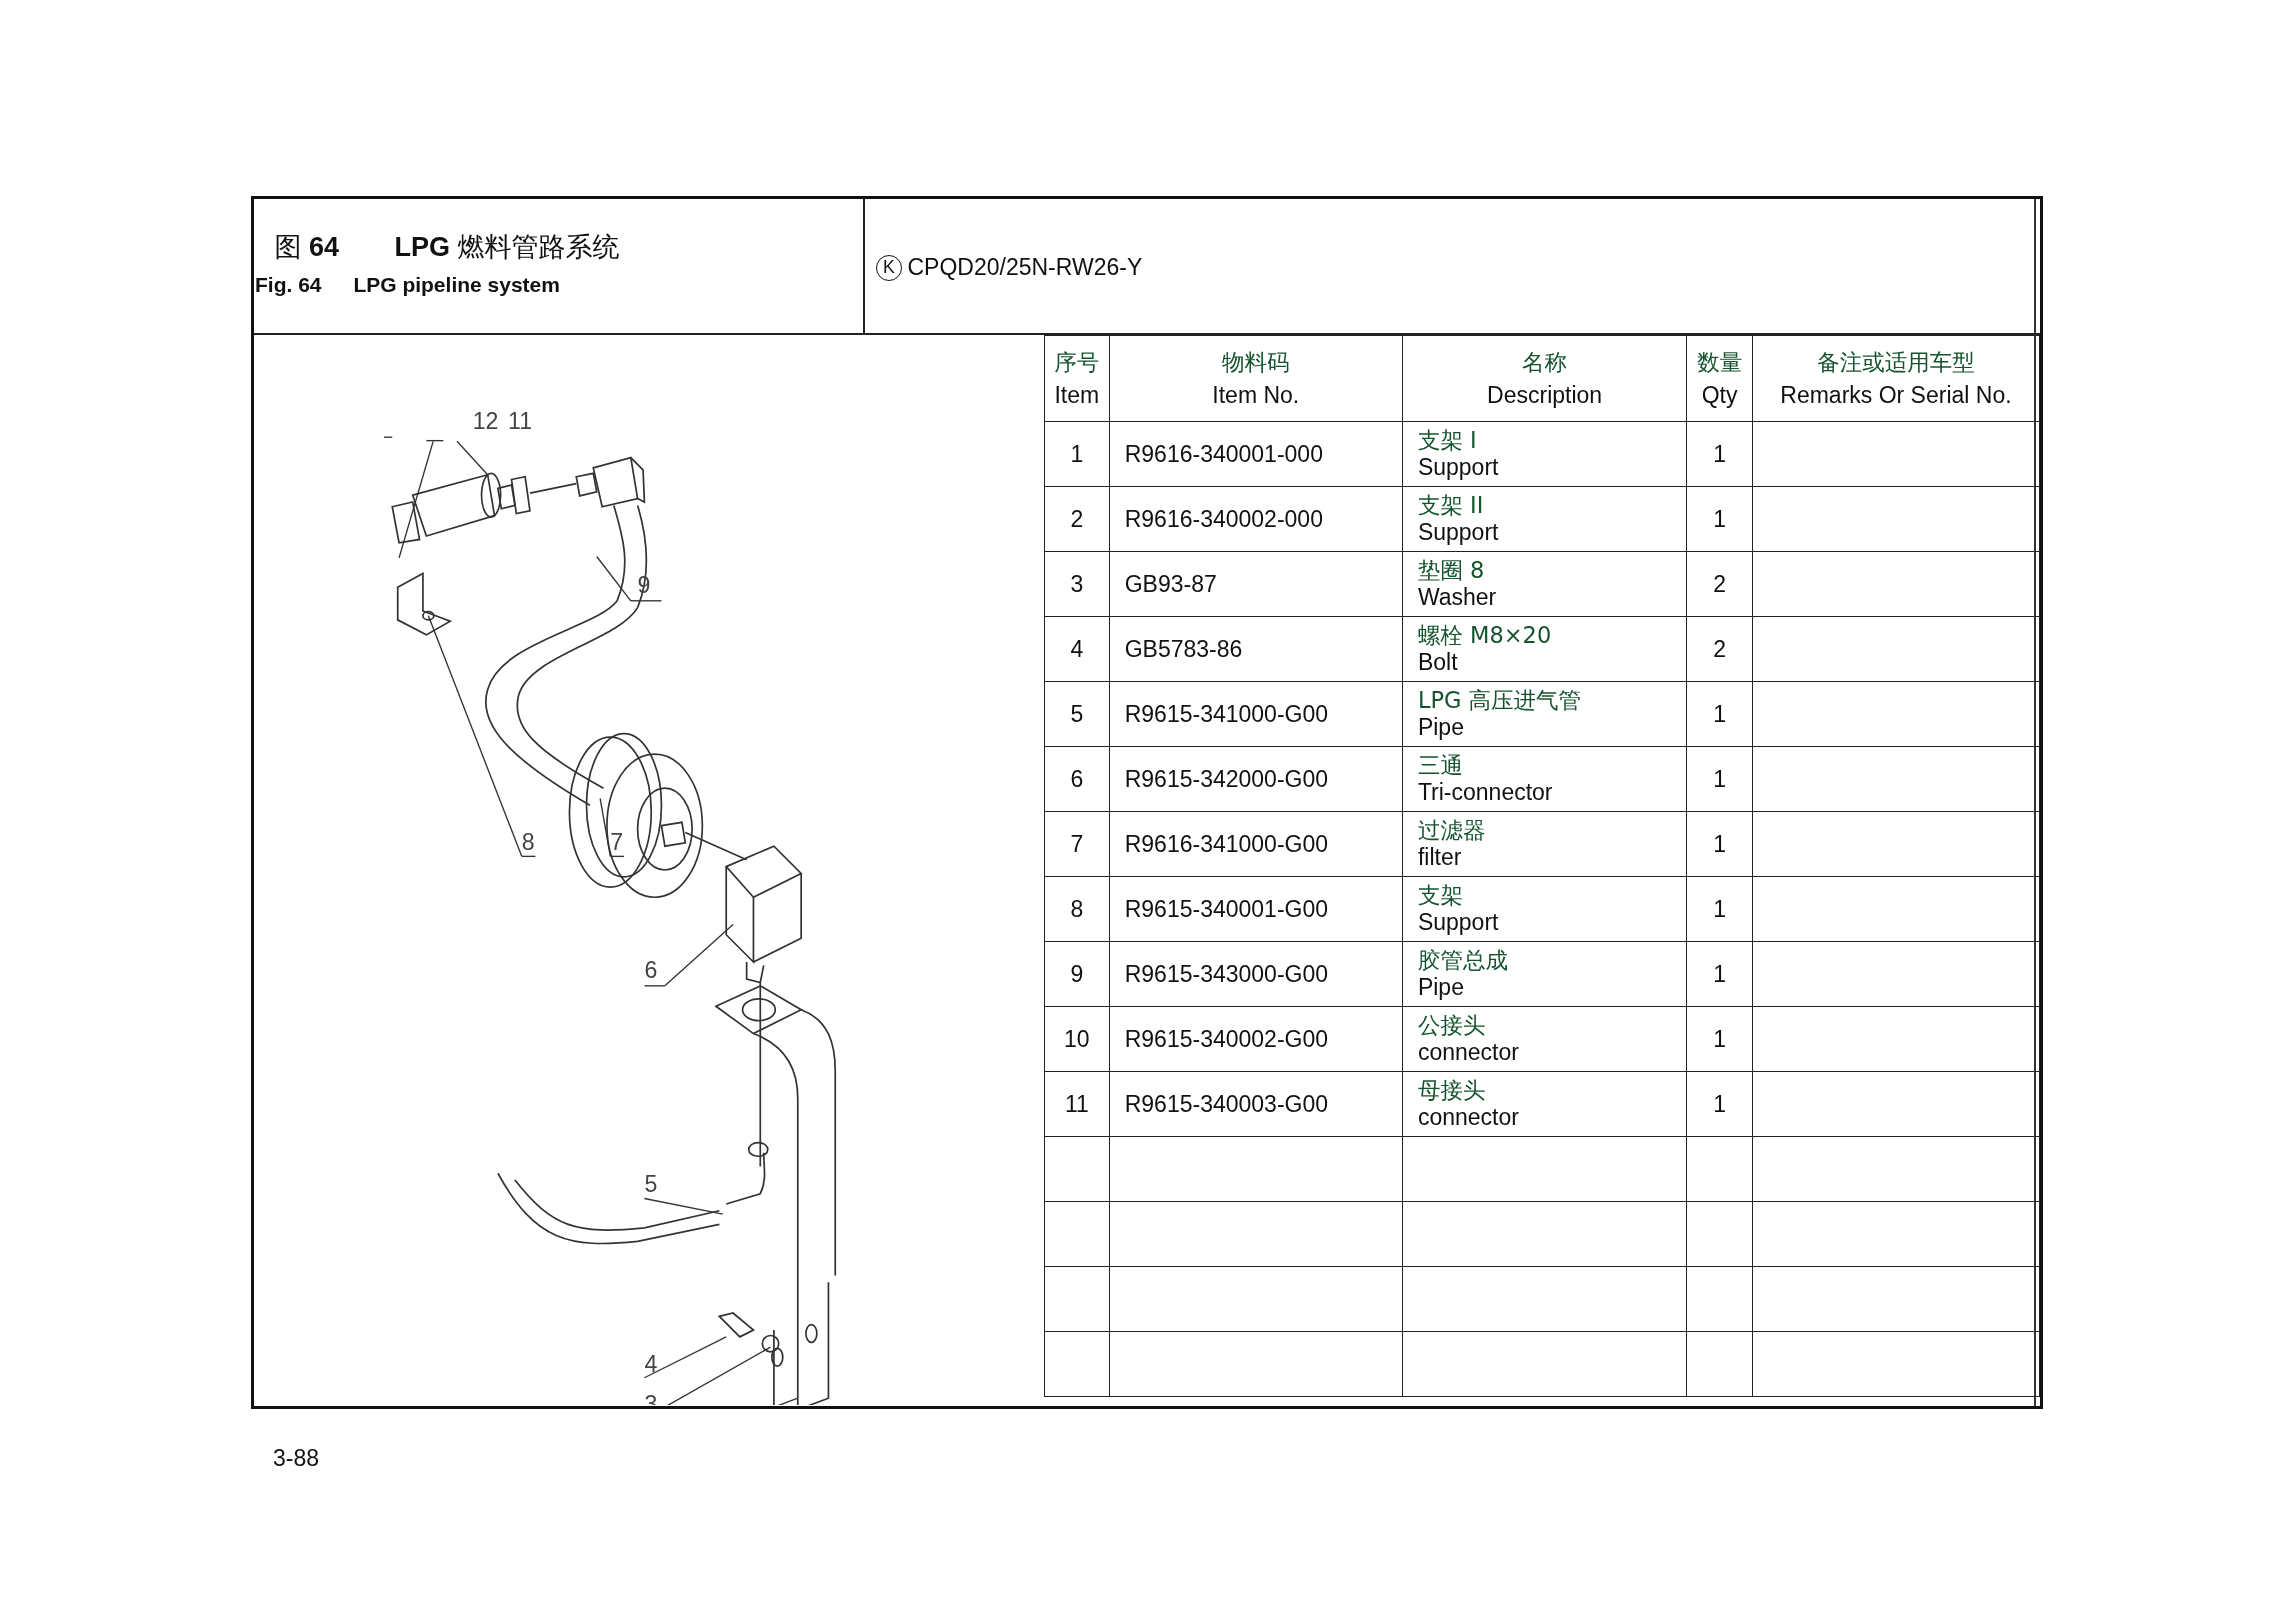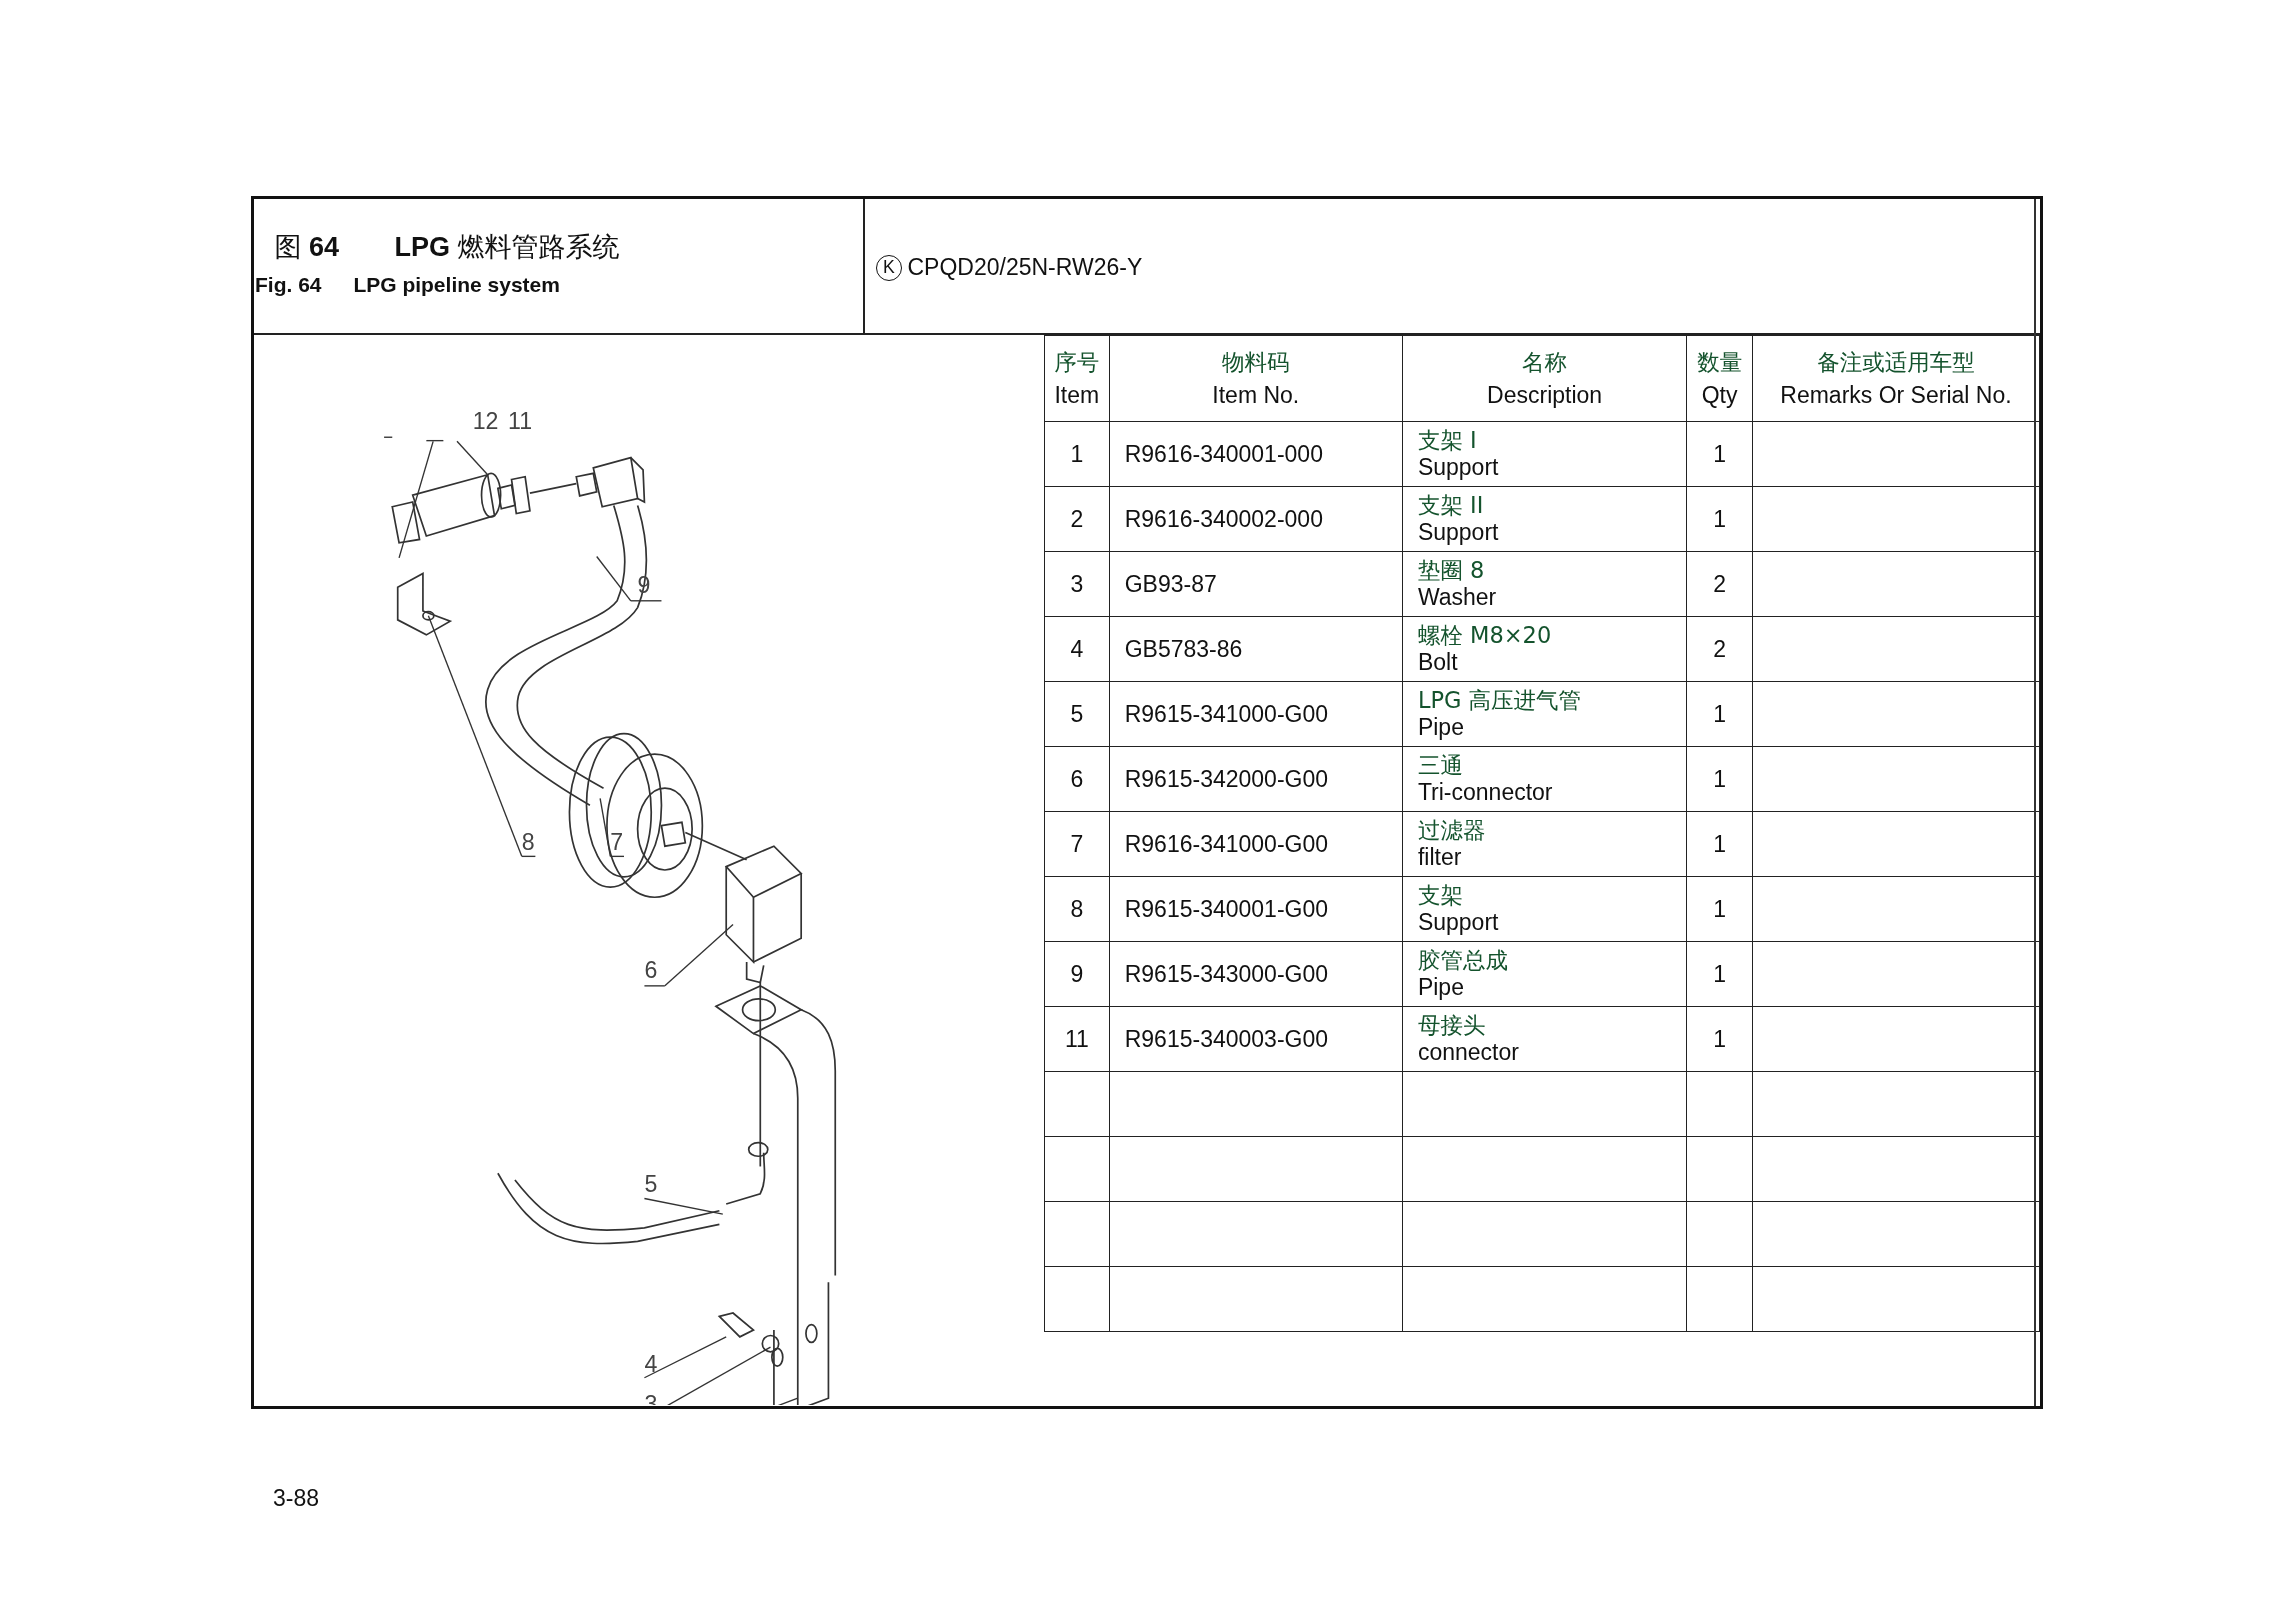--- a/index.html
+++ b/index.html
@@ -26,21 +26,21 @@
   table.parts { position:absolute; left:790px; top:136px; border-collapse:collapse; table-layout:fixed; }
   table.parts td, table.parts th { border:1.7px solid #222; padding:0; font-weight:normal; }
   table.parts th { height:85px; font-size:23px; line-height:33px; text-align:center; vertical-align:middle; }
   table.parts td { height:64px; font-size:23px; vertical-align:middle; }
   td.c-item { text-align:center; }
   td.c-code { padding-left:15px !important; }
   td.c-desc { padding-left:15px !important; line-height:27px;margin-top:20px; }
   td.c-qty { text-align:center; }
   .cn { display:block; font-family:"DejaVu Sans", sans-serif; font-size:22.5px; color:#14532d; }
   .en { display:block; }
-  .page-no { position:absolute; left:273px; top:1445px; font-size:23px;margin-top:40px; }
+  .page-no { position:absolute; left:273px; top:1445px; font-size:23px; }
 </style>
 </head>
 <body>
 
 <div class="frame">
   <div class="hdr-divider"></div>
   <div class="hdr-split"></div>
 
   <div class="title-cn">
     <span class="fig">图</span>
@@ -284,20 +284,30 @@
           <td class="c-item">9</td>
           <td class="c-code">R9615-343000-G00</td>
           <td class="c-desc">
             <span class="cn">胶管总成</span>
             <span class="en">Pipe</span>
           </td>
           <td class="c-qty">1</td>
           <td></td>
         </tr>
       <tr>
+          <td class="c-item">10</td>
+          <td class="c-code">R9615-340002-G00</td>
+          <td class="c-desc">
+            <span class="cn">公接头</span>
+            <span class="en">connector</span>
+          </td>
+          <td class="c-qty">1</td>
+          <td></td>
+        </tr>
+      <tr>
           <td class="c-item">11</td>
           <td class="c-code">R9615-340003-G00</td>
           <td class="c-desc">
             <span class="cn">母接头</span>
             <span class="en">connector</span>
           </td>
           <td class="c-qty">1</td>
           <td></td>
         </tr>
       <tr>

